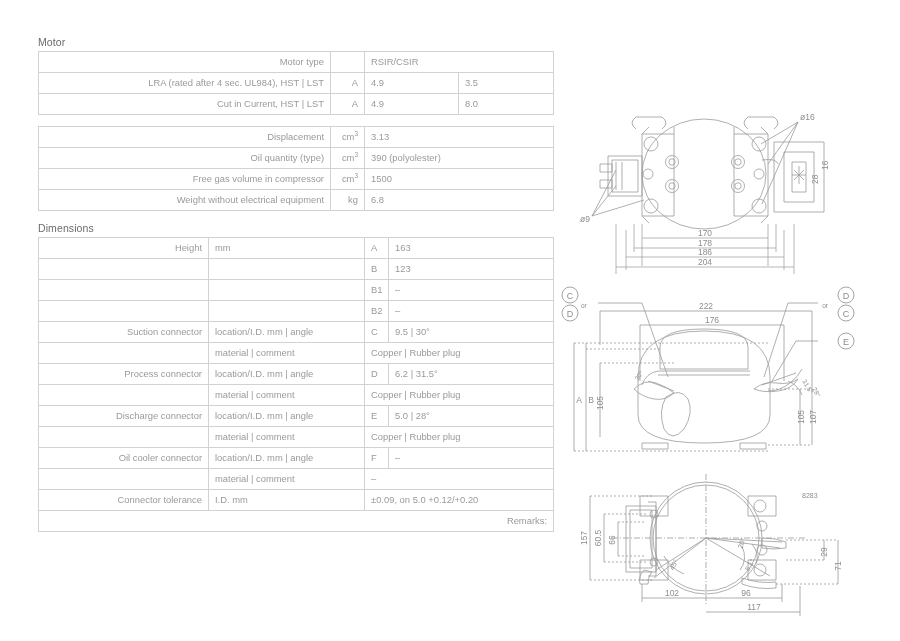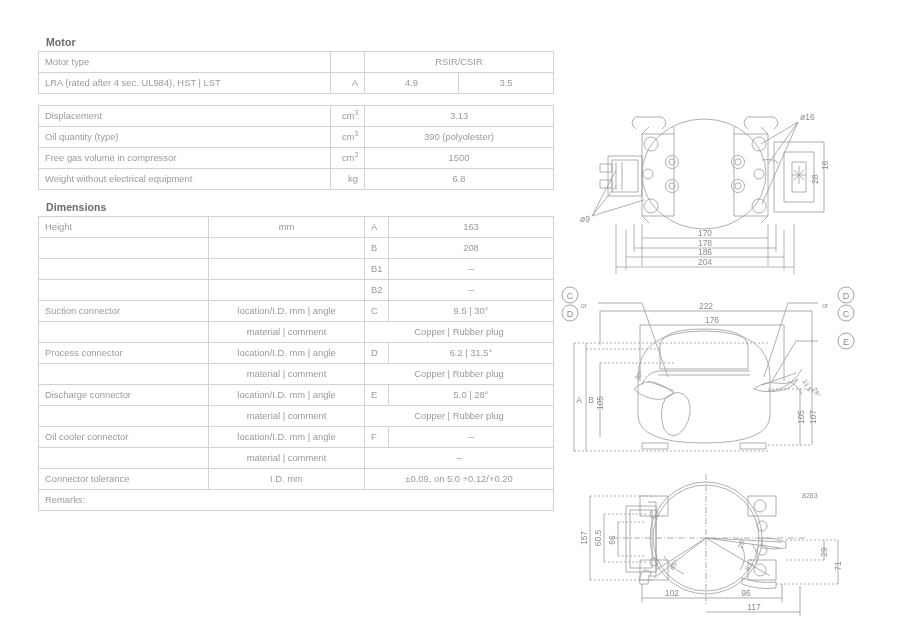--- a/index.html
+++ b/index.html
@@ -19,46 +19,46 @@
   
   .tables-pane {
     position: absolute;
     left: 38px;
     top: 36px;
     width: 515px;
   }
 
   .section-title {
     font-size: 10.5px;
-    font-weight: bold;
+    font-weight: normal;
     color: #6b6b6b;
-    margin: 0 0 3px 8px;
+    margin: 0 0 3px 0;
     letter-spacing: 0.1px;
   }
   .section-block { margin-bottom: 11px; }
 
   table.spec {
     border-collapse: collapse;
     width: 100%;
     table-layout: fixed;
   }
   table.spec td {
     border: 1px solid #d2d2d2;
     font-size: 9.4px;
     color: #9a9a9a;
     padding: 3px 6px 4px 6px;
     height: 13px;
     vertical-align: middle;
     white-space: nowrap;
     overflow: hidden;
   }
-  td.lbl { text-align: left; }
+  td.lbl { text-align: right; }
   td.unit { text-align: right; padding-right: 7px; width: 34px; }
-  td.sub  { text-align: center; padding-right: 7px; }
-  td.val  { text-align: center; }
+  td.sub  { text-align: left; padding-right: 7px; }
+  td.val  { text-align: left; }
   td.letter { text-align: left; width: 24px; padding-left: 6px; }
   td.blank { }
   td.tall { height: 30px; vertical-align: top; padding-top: 4px; }
 
   .sup { font-size: 6.5px; vertical-align: super; }
 
   
   .drawings {
     position: absolute;
     left: 556px;
@@ -92,20 +92,26 @@
           <td class="lbl">Motor type</td>
           <td class="unit"></td>
           <td class="val" colspan="2">RSIR/CSIR</td>
         </tr>
         <tr>
           <td class="lbl">LRA (rated after 4 sec. UL984), HST | LST</td>
           <td class="unit">A</td>
           <td class="val">4.9</td>
           <td class="val">3.5</td>
         </tr>
+        <tr>
+          <td class="lbl">Cut in Current, HST | LST</td>
+          <td class="unit">A</td>
+          <td class="val">4.9</td>
+          <td class="val">8.0</td>
+        </tr>
       </tbody>
     </table>
   </div>
 
   <div class="section-block">
     <table class="spec">
       <colgroup>
           <col style="width:292px">
           <col style="width:34px">
           <col style="width:189px">
@@ -148,21 +154,21 @@
         <tr>
           <td class="lbl">Height</td>
           <td class="sub">mm</td>
           <td class="letter">A</td>
           <td class="val">163</td>
         </tr>
         <tr>
           <td class="lbl blank"></td>
           <td class="sub"></td>
           <td class="letter">B</td>
-          <td class="val">208</td>
+          <td class="val">123</td>
         </tr>
         <tr>
           <td class="lbl blank"></td>
           <td class="sub"></td>
           <td class="letter">B1</td>
           <td class="val">–</td>
         </tr>
         <tr>
           <td class="lbl blank"></td>
           <td class="sub"></td>

